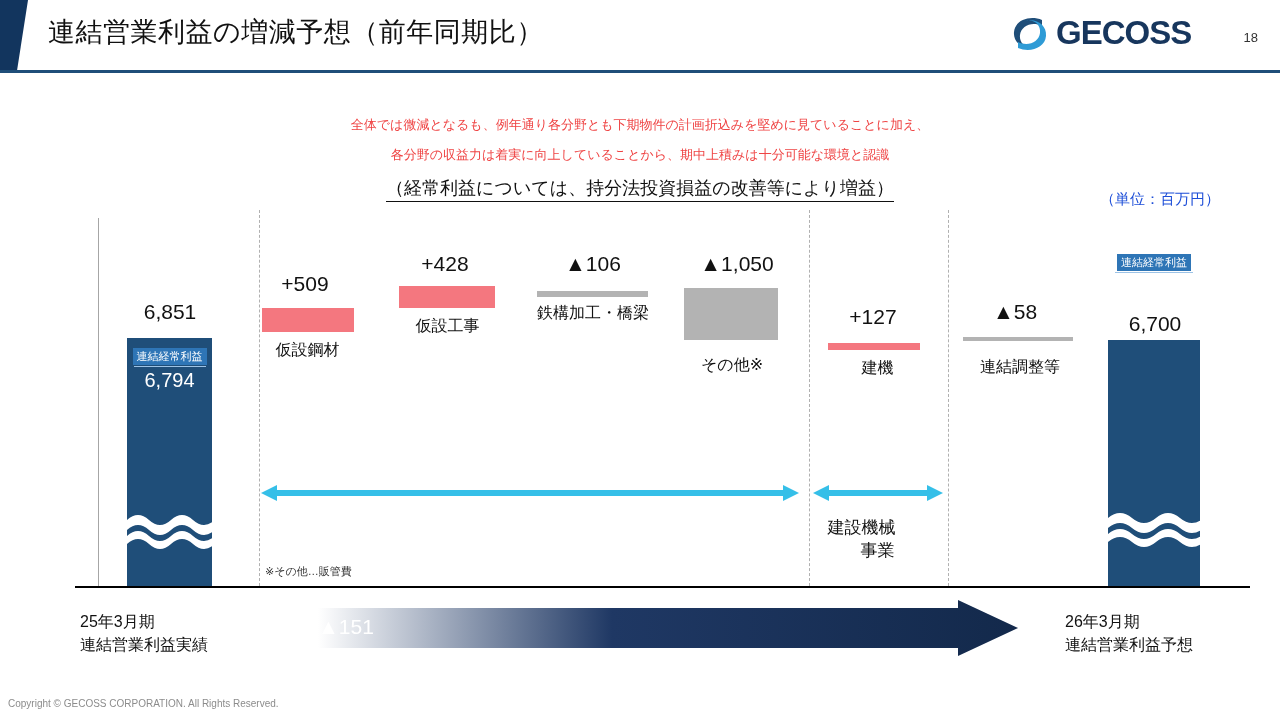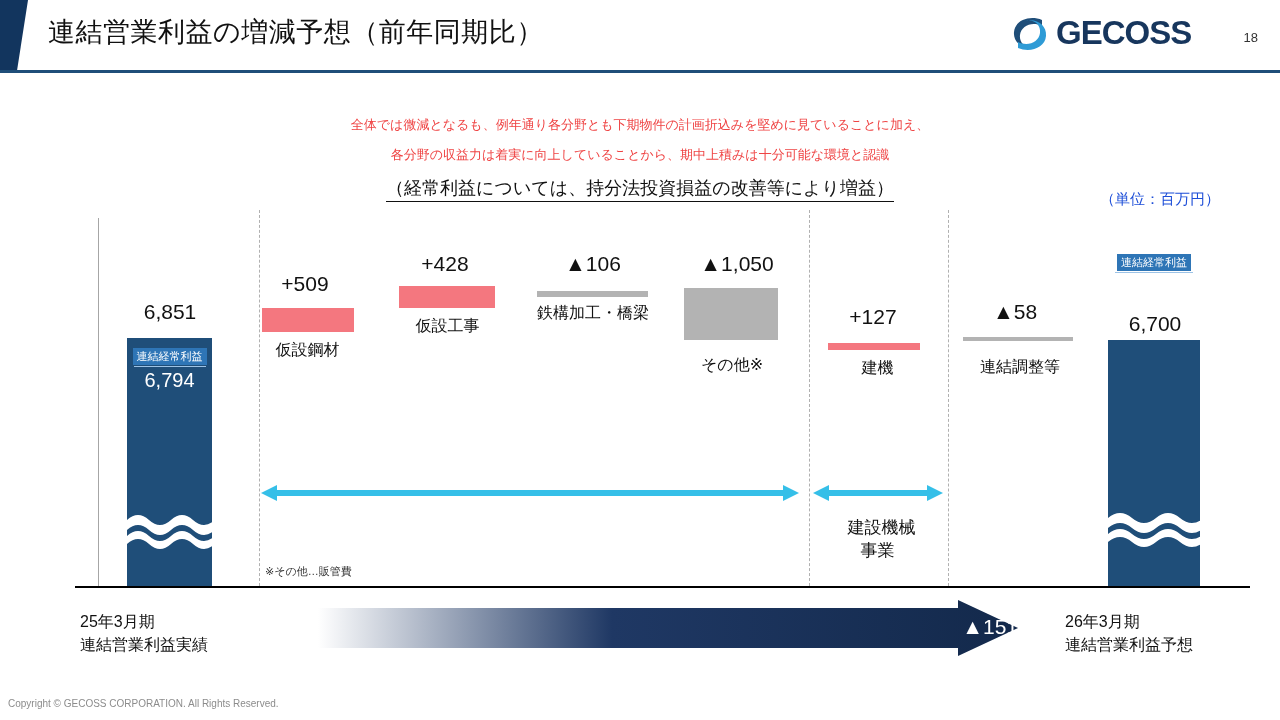--- a/index.html
+++ b/index.html
@@ -55,21 +55,21 @@
   .badge{position:absolute;text-align:center;}
   .badge-title{font-size:11px;color:#ffffff;background:#2e75b6;padding:1px 4px;display:inline-block;}
   .badge-val{font-size:20px;color:#ffffff;}
   .badge-rule{height:1px;background:#9dc3e6;margin:1px auto 2px auto;}
 
   
   .seg-label{position:absolute;font-size:17px;color:#111;text-align:center;line-height:22px;}
 
   
   #bottom-arrow{position:absolute;left:318px;top:600px;width:700px;height:56px;}
-  #arrow-text{position:absolute;left:318px;top:615px;width:700px;text-align:right;
+  #arrow-text{position:absolute;left:318px;top:615px;width:700px;text-align:left;
      font-size:21px;color:#ffffff;}
 
   .axis-cat{position:absolute;text-align:left;font-size:16px;line-height:23px;color:#111;}
 
   #copyright{position:absolute;left:8px;top:698px;font-size:10px;color:#8c8c8c;text-align:right;}
 </style>
 </head>
 <body>
 
 <div id="header">
@@ -163,21 +163,21 @@
     <svg width="538" height="18" viewBox="0 0 538 18">
       <path d="M0 9 L16 1 L16 6 L522 6 L522 1 L538 9 L522 17 L522 12 L16 12 L16 17 Z" fill="#35bfe8"></path>
     </svg>
   </div>
 
   <div style="position:absolute;left:813px;top:484px;width:130px;height:18px;">
     <svg width="130" height="18" viewBox="0 0 130 18">
       <path d="M0 9 L16 1 L16 6 L114 6 L114 1 L130 9 L114 17 L114 12 L16 12 L16 17 Z" fill="#35bfe8"></path>
     </svg>
   </div>
-  <div class="seg-label" style="left:804px;top:517px;width:155px;">建設機械</div>
+  <div class="seg-label" style="left:784px;top:517px;width:155px;">建設機械</div>
   <div class="seg-label" style="left:800px;top:540px;width:155px;">事業</div>
 
   <div class="small-note" style="left:265px;top:564px;">※その他…販管費</div>
 
   <div id="bottom-arrow">
     <svg width="700" height="56" viewBox="0 0 700 56">
       <defs>
         <linearGradient id="grad" x1="0" y1="0" x2="1" y2="0">
           <stop offset="0%" stop-color="#ffffff"></stop>
           <stop offset="42%" stop-color="#1f3864"></stop>

